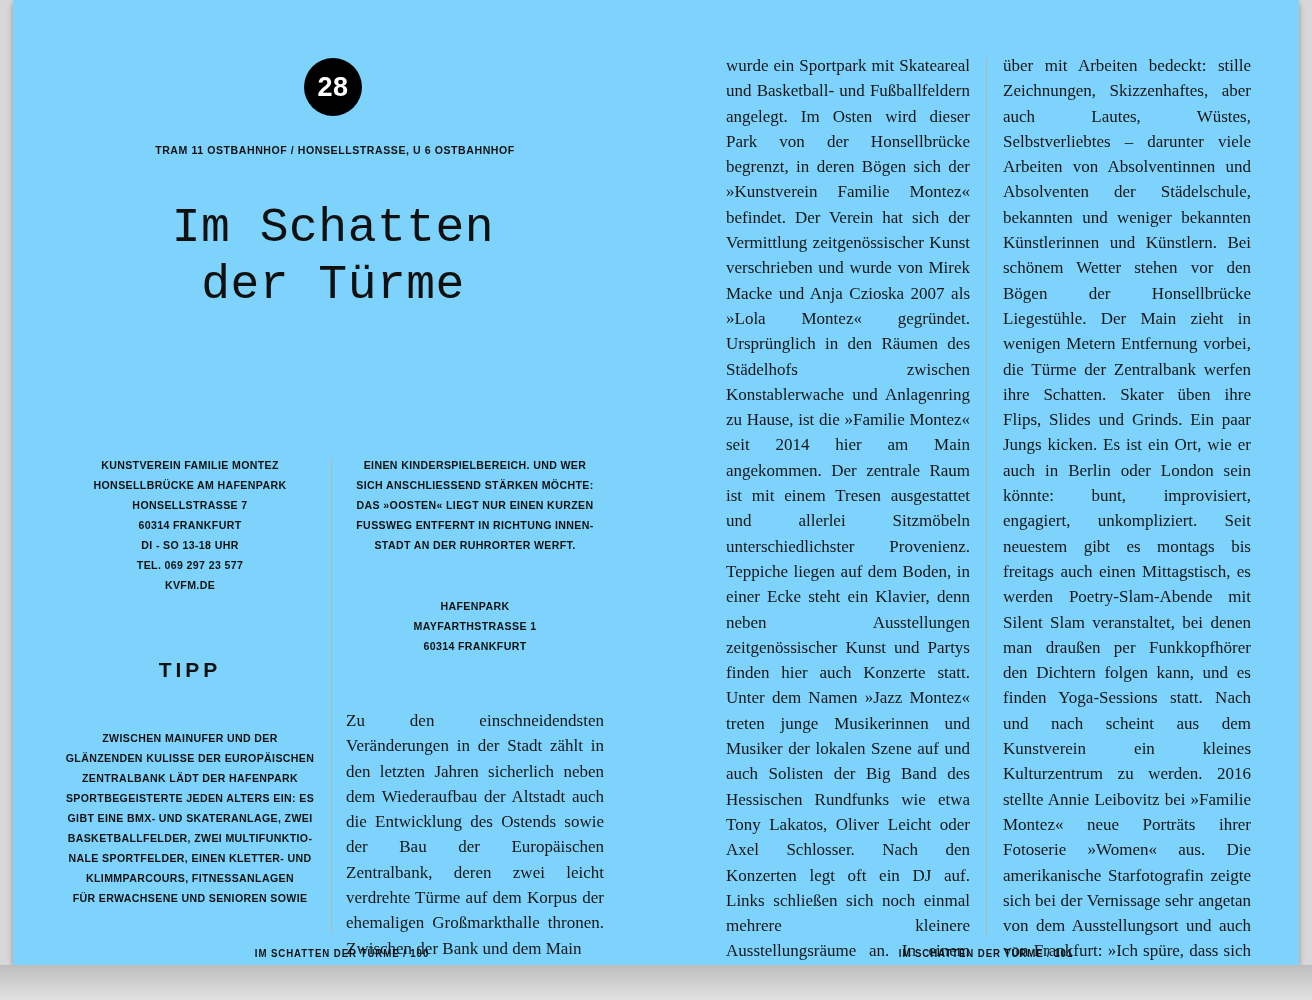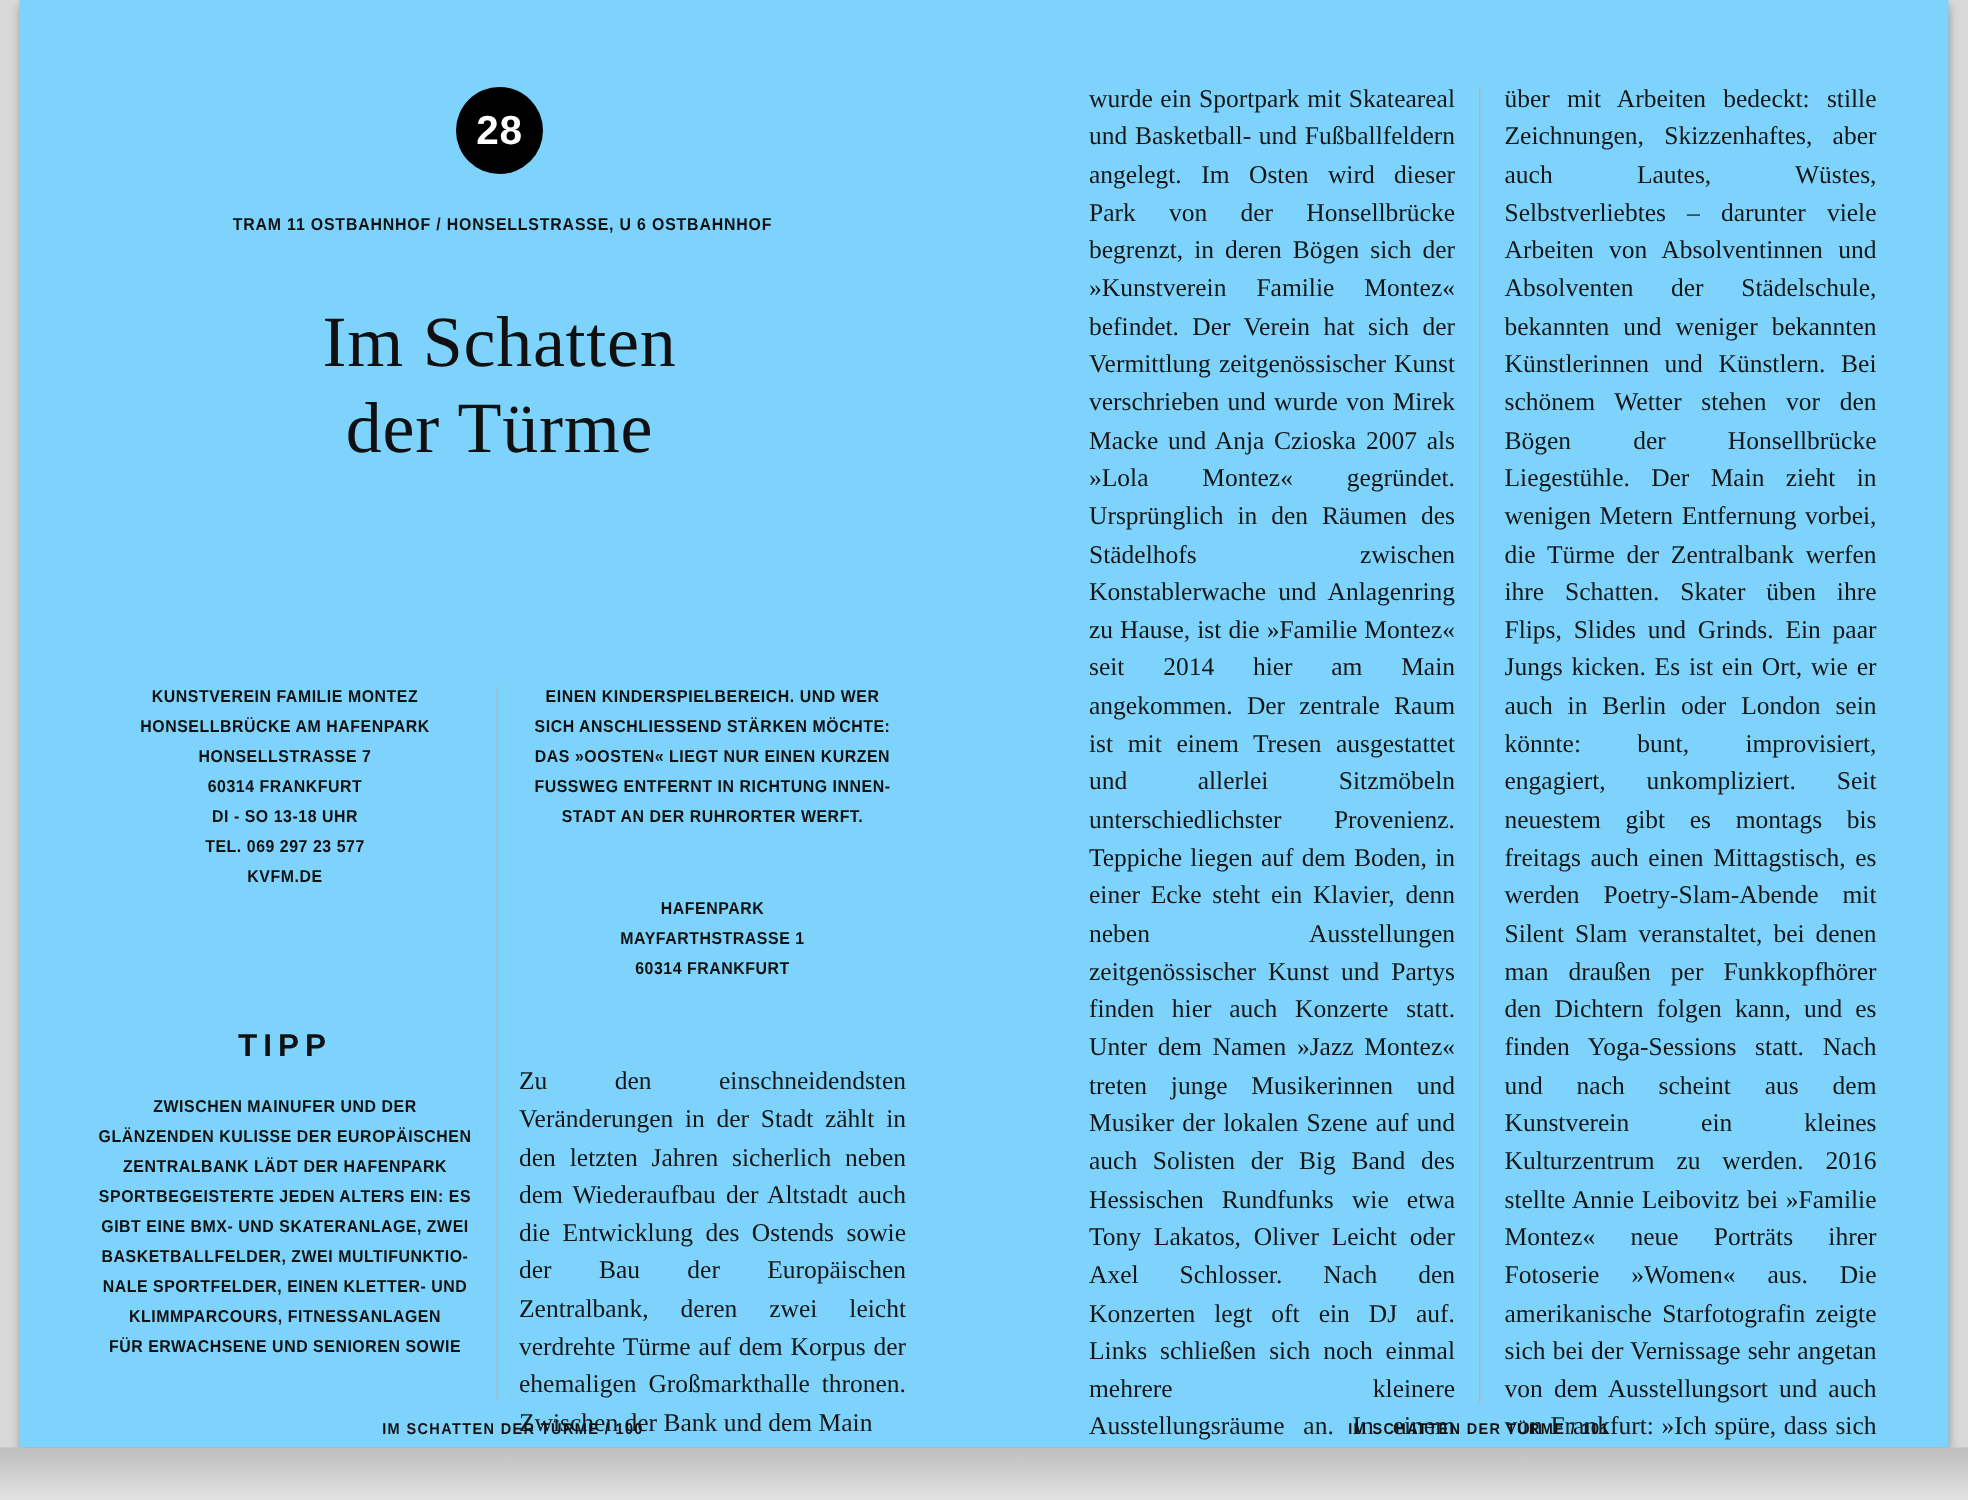--- a/index.html
+++ b/index.html
@@ -48,21 +48,21 @@
     display:flex; align-items:center; justify-content:center;
   }
   .badge span {
     font-family:"Liberation Sans", sans-serif;
     font-weight:700;
     font-size:27px;
     color:#fff;
     letter-spacing:0.5px;
   }
   .title {
-    font-family:Liberation Serif, serif;
+    font-family:Liberation Mono, monospace;
     font-size:48px;
     line-height:57px;
     text-align:center;
     white-space:pre-line;
     color:#101010;
     letter-spacing:0.5px;
   }
   .tipp {
     font-family:"Liberation Sans", sans-serif;
     font-weight:700;
@@ -105,21 +105,21 @@
 der Türme</div>
 
   <div class="abs caps" style="left:49px; top:455px; width:256px;">KUNSTVEREIN FAMILIE MONTEZ
 HONSELLBRÜCKE AM HAFENPARK
 HONSELLSTRASSE 7
 60314 FRANKFURT
 DI - SO 13-18 UHR
 TEL. 069 297 23 577
 KVFM.DE</div>
 
-  <div class="abs tipp" style="left:49px; top:658px; width:256px;margin-top:28px;">TIPP</div>
+  <div class="abs tipp" style="left:49px; top:658px; width:256px;">TIPP</div>
 
   <div class="abs caps" style="left:41px; top:728px; width:272px;">ZWISCHEN MAINUFER UND DER
 GLÄNZENDEN KULISSE DER EUROPÄISCHEN
 ZENTRALBANK LÄDT DER HAFENPARK
 SPORTBEGEISTERTE JEDEN ALTERS EIN: ES
 GIBT EINE BMX- UND SKATERANLAGE, ZWEI
 BASKETBALLFELDER, ZWEI MULTIFUNKTIO-
 NALE SPORTFELDER, EINEN KLETTER- UND
 KLIMMPARCOURS, FITNESSANLAGEN
 FÜR ERWACHSENE UND SENIOREN SOWIE</div>

